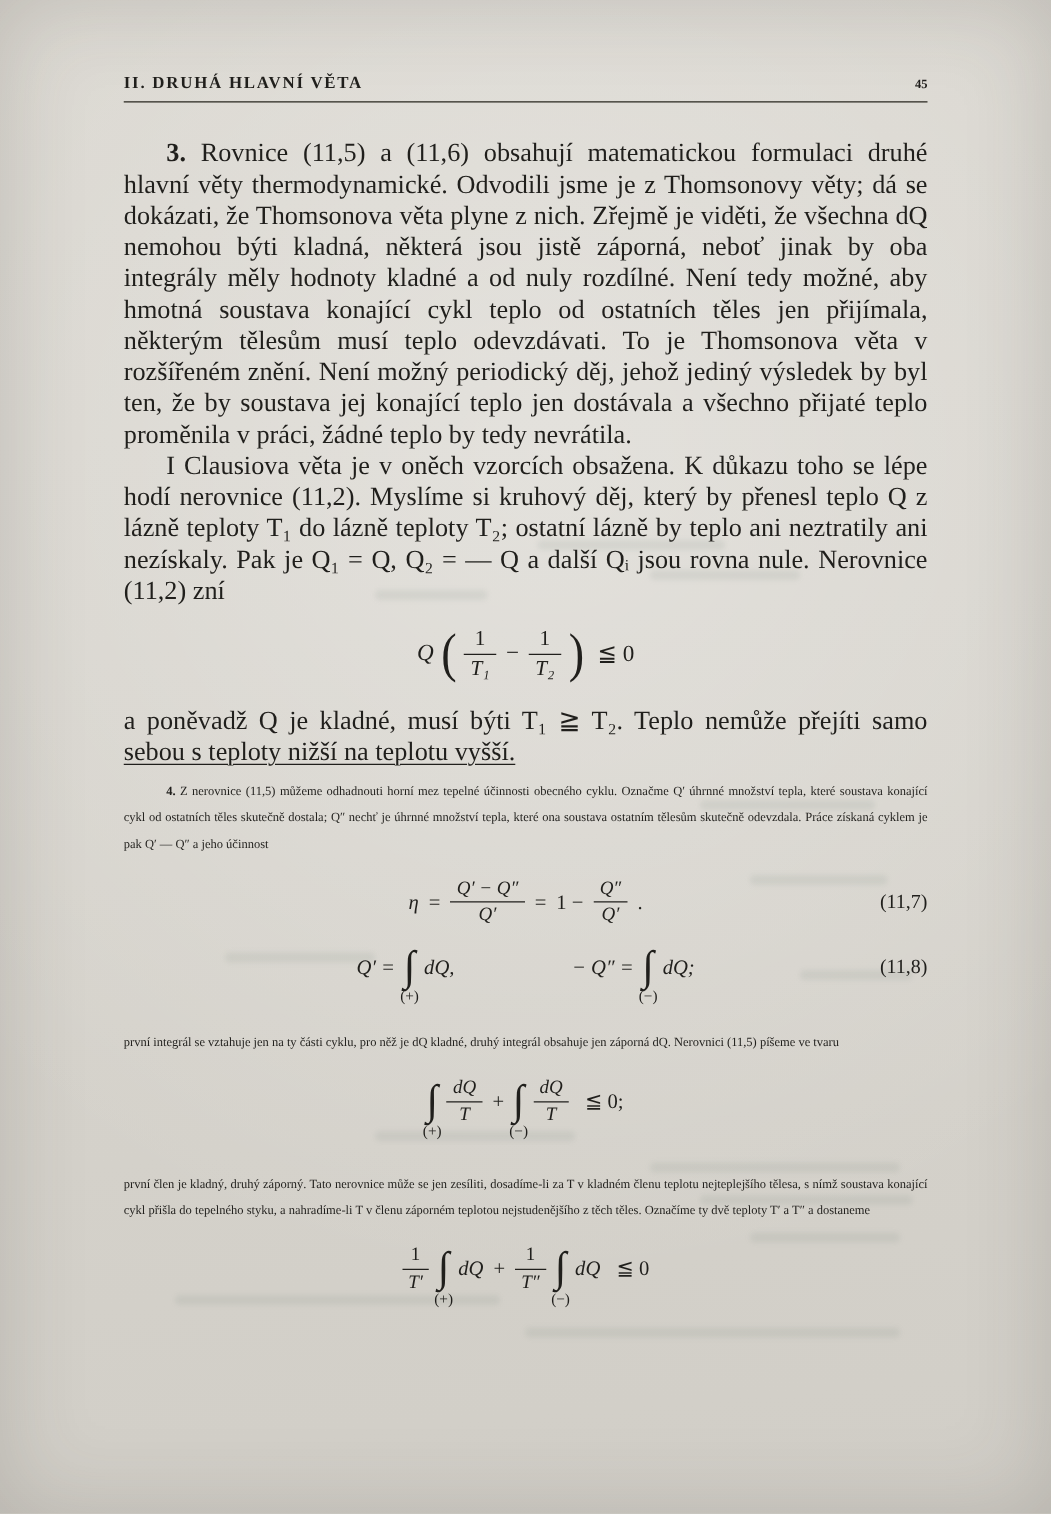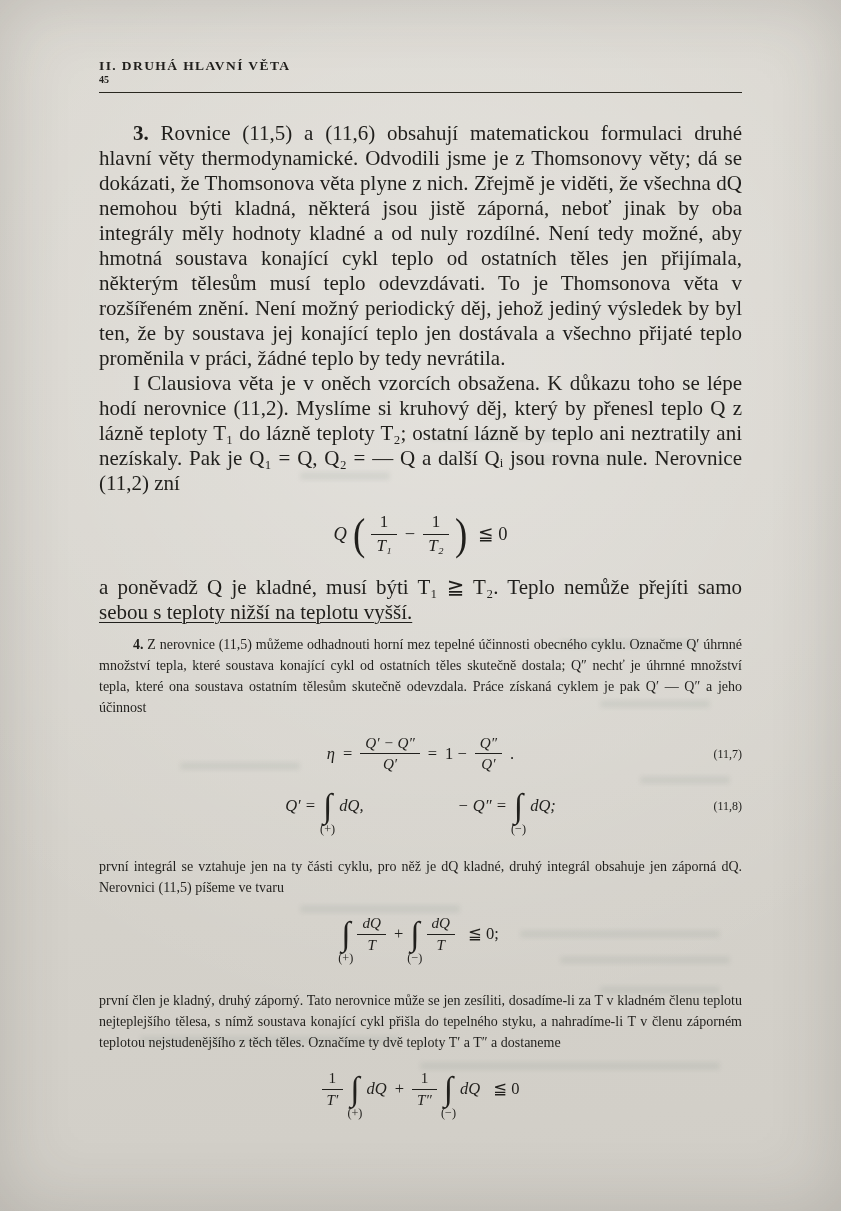--- a/index.html
+++ b/index.html
@@ -35,36 +35,35 @@
   .content { position: relative; margin: 0 99px; }
 
   .pagehead {
     display: flex;
     justify-content: space-between;
     align-items: baseline;
     padding-top: 58px;
     font-weight: bold;
     font-size: 13.5px;
     letter-spacing: 1.4px;
-    flex-direction: column;
   }
   .head-num { letter-spacing: 0; font-size: 10px; }
   .rule {
     border: 0;
     border-top: 1.6px solid #29271f;
     margin: 7px 0 0 0;
   }
 
   .para {
     margin: 0;
     text-align: justify;
     font-size: 21px;
     line-height: 25px;
   }
-  .para.small { font-size: 14px; line-height: 21px; }
+  .para.small { font-size: 10px; line-height: 21px; }
   .para.indent { text-indent: 34px; }
   .mt-first { margin-top: 28px; }
   .mt-sec4 { margin-top: 9px; }
   .pnum { font-weight: bold; }
   .uline {
     text-decoration: underline;
     text-underline-offset: 3px;
     text-decoration-thickness: 1.2px;
   }
 
@@ -117,21 +116,21 @@
     margin-top: 2px;
     font-size: 74%;
     white-space: nowrap;
   }
   .gap { display: inline-block; width: 86px; }
   .eqnum {
     position: absolute;
     right: 0;
     top: 50%;
     transform: translateY(-50%);
-    font-size: 12px;
+    font-size: 16px;
   }
 </style>
 </head>
 <body>
 
 <div class="page">
 
   <div class="ghost-layer">
     <div class="smudge" style="left:430px; top:432px; width:150px;"></div>
     <div class="smudge" style="left:520px; top:456px; width:120px;"></div>

